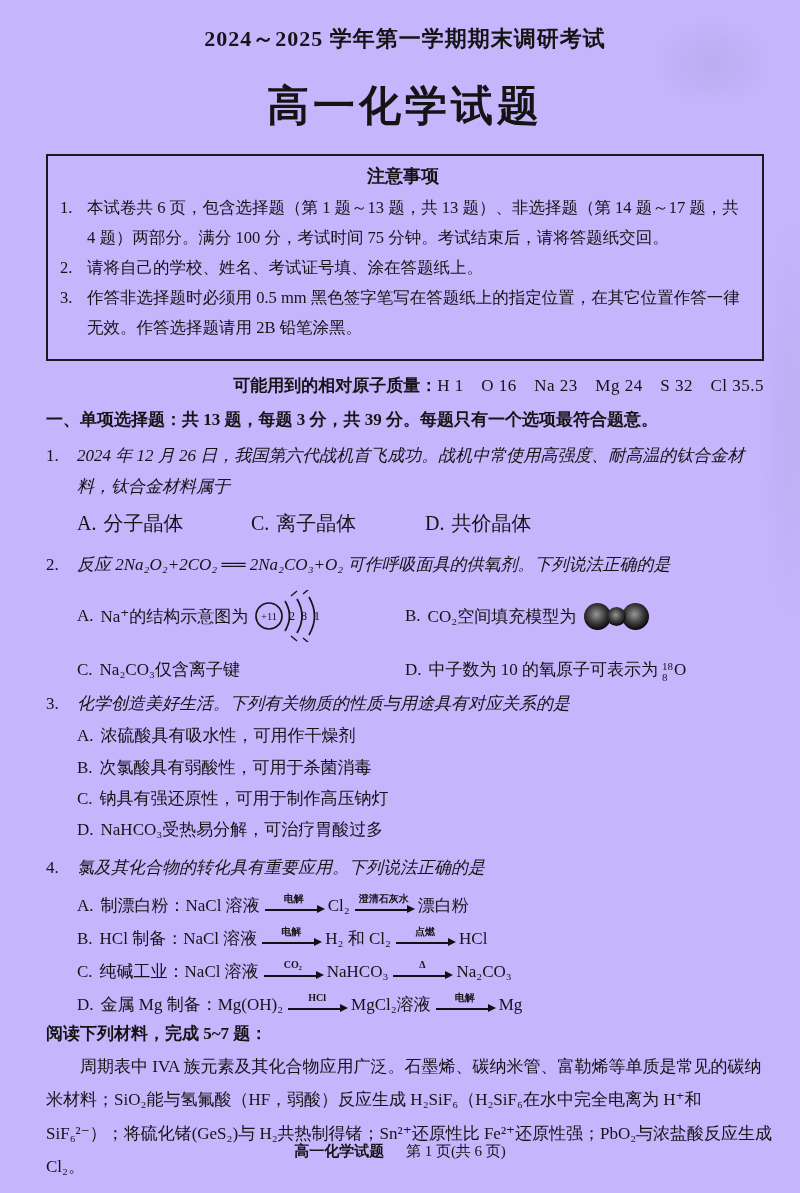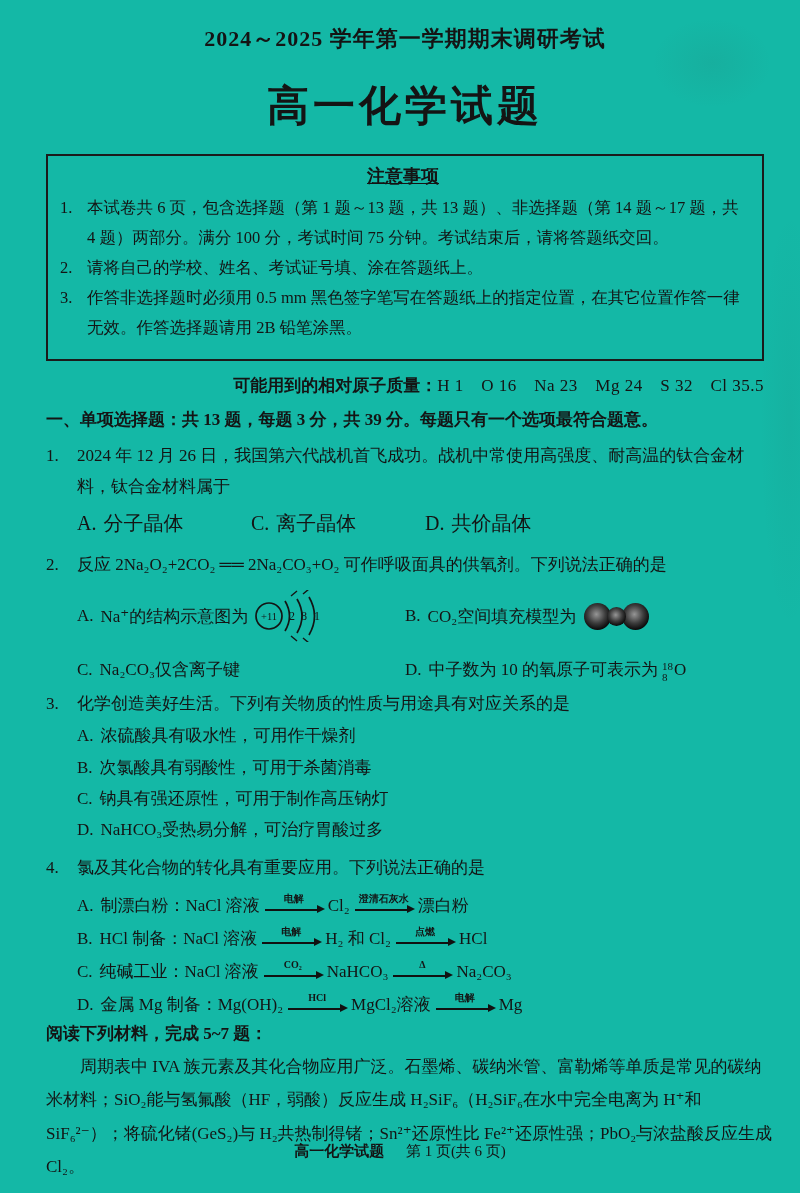--- a/index.html
+++ b/index.html
@@ -1,40 +1,40 @@
 <!DOCTYPE html>
 <html><head>
 <meta charset="utf-8">
 <style>
   html,body{margin:0;padding:0;background:#d9d9d9;}
   .page{
     width:800px;height:1193px;margin:0 auto;position:relative;overflow:hidden;
-    background:#14b8a6;color:#141414;box-sizing:border-box;
+    background:#c4b5fd;color:#141414;box-sizing:border-box;
     padding:14px 36px 0 46px;
     font-family:"Liberation Serif","DejaVu Serif",serif;
   }
   .smudge{position:absolute;border-radius:50%;pointer-events:none;}
   .smudge.s1{top:18px;right:28px;width:120px;height:90px;
     background:radial-gradient(closest-side,rgba(60,60,60,.07),transparent);}
   .smudge.s2{top:210px;right:-20px;width:60px;height:420px;
     background:radial-gradient(closest-side,rgba(60,60,60,.05),transparent);}
   .t1{font-size:22px;font-weight:bold;text-align:center;margin-top:10px;letter-spacing:1px;}
   .t2{font-size:42px;font-weight:bold;text-align:center;margin:24px 0 20px;letter-spacing:4px;}
   .notice{border:2.5px solid #1b1b1b;padding:8px 16px 16px 12px;margin-top:4px;}
-  .ntitle{text-align:center;font-weight:bold;font-size:18px;margin-bottom:5px;text-decoration:underline;}
+  .ntitle{text-align:center;font-weight:bold;font-size:18px;margin-bottom:5px;}
   .nitem{display:flex;font-size:16.5px;line-height:1.82;}
   .nnum{width:27px;flex:none;}
   .ntext{flex:1;}
   .masses{font-size:17px;margin-top:13px;text-align:right;}
   .masses .lbl{font-weight:bold;}
   .masses .val{letter-spacing:.5px;}
   .sec{font-weight:bold;font-size:17px;margin-top:9px;line-height:1.6;}
   .q{display:flex;font-size:17px;line-height:1.82;margin-top:8px;}
   .qn{width:31px;flex:none;}
-  .qt{flex:1;}
+  .qt{flex:1;font-style:italic;}
   .optrow{display:flex;margin-left:31px;font-size:20px;line-height:1.82;margin-top:2px;}
   .optrow .opt{width:174px;}
   .optrow .opt:last-child{width:auto;}
   .ol{margin-right:7px;}
   .q2grid{margin-left:31px;display:grid;grid-template-columns:328px 1fr;
     row-gap:16px;margin-top:10px;font-size:17px;}
   .cell{display:flex;align-items:center;}
   .atomsvg{margin-left:5px;vertical-align:middle;}
   .co2{display:inline-flex;align-items:center;margin-left:8px;}
   .sph{border-radius:50%;background:radial-gradient(circle at 46% 42%,#969696 0%,#3c3c3c 42%,#000 78%);}

